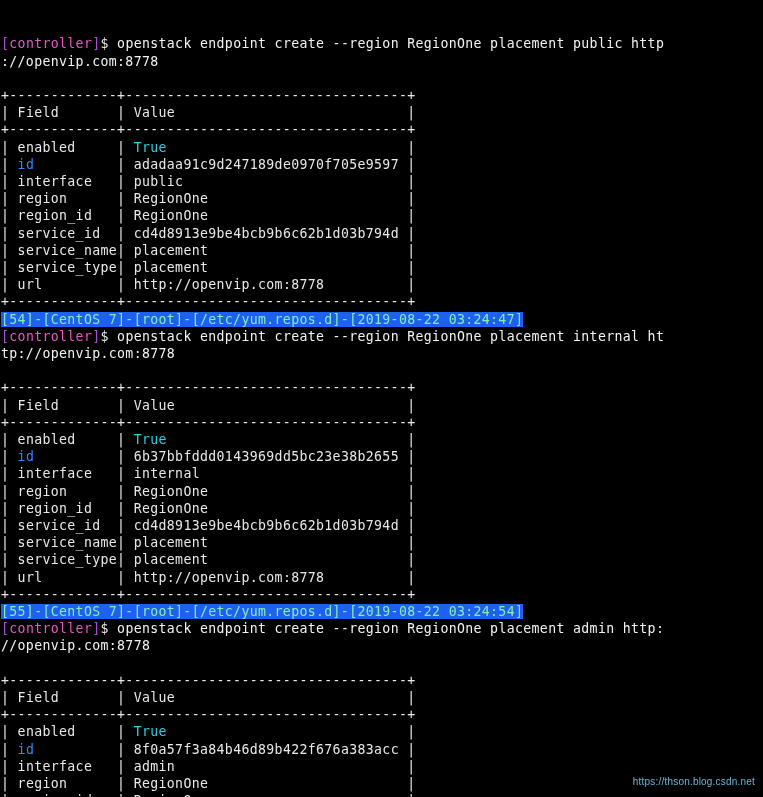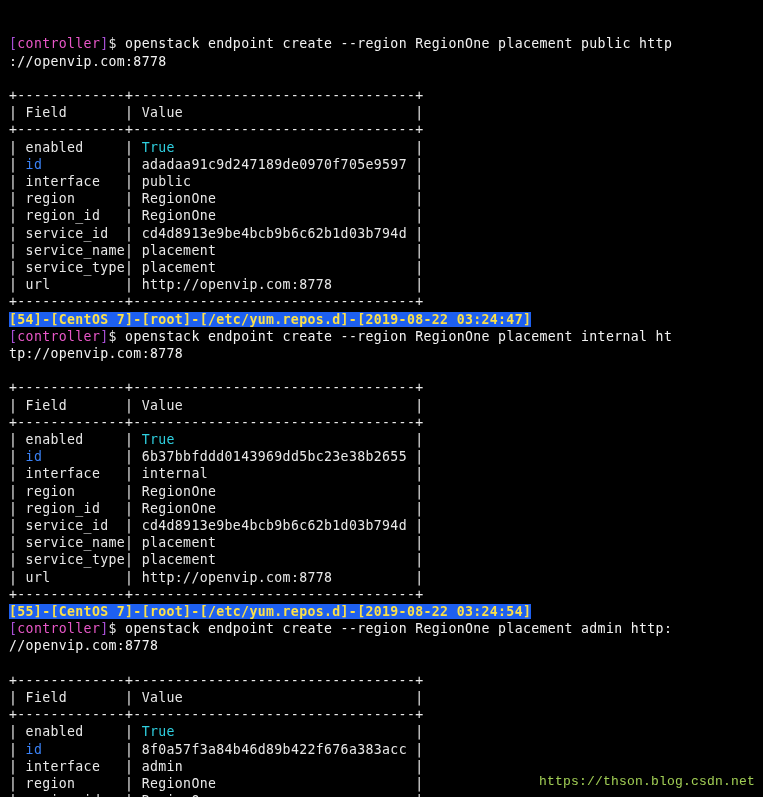--- a/index.html
+++ b/index.html
@@ -17,56 +17,55 @@
   #terminal {
     position: relative;
     width: 763px;
     height: 796px;
     background: #000000;
     color: #d8d8d8;
     font-family: "DejaVu Sans Mono", "Liberation Mono", monospace;
     font-size: 13.2px;
     line-height: 17.2px;
     letter-spacing: 0.35px;
-    padding: 1px 0 0 9px;
+    padding: 1px 0 0 1px;
     box-sizing: border-box;
     white-space: pre;
   }
   .line {
     white-space: pre;
     min-height: 17.2px;
     font-family: "DejaVu Sans Mono", "Liberation Mono", monospace;
   }
   
   .br   { color: #a94fd6; }        
   .host { color: #e857c8; }        
   .dollar { color: #e6e6e6; }
   .cmd  { color: #f2f2f2; }
 
   
   .hl {
     background: #1e60f0;
-    color: #fde047;
+    color: #86efac;
     display: inline;
-    font-weight: bold;
   }
 
   
   .tbl       { color: #e8e8e8; }
   .key-cyan  { color: #3b82f6; }
   .val-cyan  { color: #2fd0e0; margin-top: 8px; }
 
   
   #watermark {
     position: absolute;
     right: 8px;
     bottom: 6px;
-    color: #bef264;
-    font-family: Liberation Mono, monospace;
-    font-size: 13px;
+    color: #7dd3fc;
+    font-family: Liberation Sans, sans-serif;
+    font-size: 10px;
     letter-spacing: 0.2px;
     white-space: pre;
     opacity: 0.85;
   }
 </style>
 </head>
 <body>
 
 <div id="terminal">
   <div id="terminal-output"><div class="line"><span class="br">[</span><span class="host">controller</span><span class="br">]</span><span class="dollar">$ </span><span class="cmd">openstack endpoint create --region RegionOne placement public http</span></div><div class="line"><span class="cmd">://openvip.com:8778</span></div><div class="line"></div><div class="line"><span class="tbl">+-------------+----------------------------------+</span></div><div class="line"><span class="tbl">| </span><span class="tbl">Field       </span><span class="tbl">| </span><span class="tbl">Value                            </span><span class="tbl">|</span></div><div class="line"><span class="tbl">+-------------+----------------------------------+</span></div><div class="line"><span class="tbl">| </span><span class="tbl">enabled     </span><span class="tbl">| </span><span class="val-cyan">True                             </span><span class="tbl">|</span></div><div class="line"><span class="tbl">| </span><span class="key-cyan">id          </span><span class="tbl">| </span><span class="tbl">adadaa91c9d247189de0970f705e9597 </span><span class="tbl">|</span></div><div class="line"><span class="tbl">| </span><span class="tbl">interface   </span><span class="tbl">| </span><span class="tbl">public                           </span><span class="tbl">|</span></div><div class="line"><span class="tbl">| </span><span class="tbl">region      </span><span class="tbl">| </span><span class="tbl">RegionOne                        </span><span class="tbl">|</span></div><div class="line"><span class="tbl">| </span><span class="tbl">region_id   </span><span class="tbl">| </span><span class="tbl">RegionOne                        </span><span class="tbl">|</span></div><div class="line"><span class="tbl">| </span><span class="tbl">service_id  </span><span class="tbl">| </span><span class="tbl">cd4d8913e9be4bcb9b6c62b1d03b794d </span><span class="tbl">|</span></div><div class="line"><span class="tbl">| </span><span class="tbl">service_name</span><span class="tbl">| </span><span class="tbl">placement                        </span><span class="tbl">|</span></div><div class="line"><span class="tbl">| </span><span class="tbl">service_type</span><span class="tbl">| </span><span class="tbl">placement                        </span><span class="tbl">|</span></div><div class="line"><span class="tbl">| </span><span class="tbl">url         </span><span class="tbl">| </span><span class="tbl">http://openvip.com:8778          </span><span class="tbl">|</span></div><div class="line"><span class="tbl">+-------------+----------------------------------+</span></div><div class="line"><span class="hl">[54]-[CentOS 7]-[root]-[/etc/yum.repos.d]-[2019-08-22 03:24:47]</span></div><div class="line"><span class="br">[</span><span class="host">controller</span><span class="br">]</span><span class="dollar">$ </span><span class="cmd">openstack endpoint create --region RegionOne placement internal ht</span></div><div class="line"><span class="cmd">tp://openvip.com:8778</span></div><div class="line"></div><div class="line"><span class="tbl">+-------------+----------------------------------+</span></div><div class="line"><span class="tbl">| </span><span class="tbl">Field       </span><span class="tbl">| </span><span class="tbl">Value                            </span><span class="tbl">|</span></div><div class="line"><span class="tbl">+-------------+----------------------------------+</span></div><div class="line"><span class="tbl">| </span><span class="tbl">enabled     </span><span class="tbl">| </span><span class="val-cyan">True                             </span><span class="tbl">|</span></div><div class="line"><span class="tbl">| </span><span class="key-cyan">id          </span><span class="tbl">| </span><span class="tbl">6b37bbfddd0143969dd5bc23e38b2655 </span><span class="tbl">|</span></div><div class="line"><span class="tbl">| </span><span class="tbl">interface   </span><span class="tbl">| </span><span class="tbl">internal                         </span><span class="tbl">|</span></div><div class="line"><span class="tbl">| </span><span class="tbl">region      </span><span class="tbl">| </span><span class="tbl">RegionOne                        </span><span class="tbl">|</span></div><div class="line"><span class="tbl">| </span><span class="tbl">region_id   </span><span class="tbl">| </span><span class="tbl">RegionOne                        </span><span class="tbl">|</span></div><div class="line"><span class="tbl">| </span><span class="tbl">service_id  </span><span class="tbl">| </span><span class="tbl">cd4d8913e9be4bcb9b6c62b1d03b794d </span><span class="tbl">|</span></div><div class="line"><span class="tbl">| </span><span class="tbl">service_name</span><span class="tbl">| </span><span class="tbl">placement                        </span><span class="tbl">|</span></div><div class="line"><span class="tbl">| </span><span class="tbl">service_type</span><span class="tbl">| </span><span class="tbl">placement                        </span><span class="tbl">|</span></div><div class="line"><span class="tbl">| </span><span class="tbl">url         </span><span class="tbl">| </span><span class="tbl">http://openvip.com:8778          </span><span class="tbl">|</span></div><div class="line"><span class="tbl">+-------------+----------------------------------+</span></div><div class="line"><span class="hl">[55]-[CentOS 7]-[root]-[/etc/yum.repos.d]-[2019-08-22 03:24:54]</span></div><div class="line"><span class="br">[</span><span class="host">controller</span><span class="br">]</span><span class="dollar">$ </span><span class="cmd">openstack endpoint create --region RegionOne placement admin http:</span></div><div class="line"><span class="cmd">//openvip.com:8778</span></div><div class="line"></div><div class="line"><span class="tbl">+-------------+----------------------------------+</span></div><div class="line"><span class="tbl">| </span><span class="tbl">Field       </span><span class="tbl">| </span><span class="tbl">Value                            </span><span class="tbl">|</span></div><div class="line"><span class="tbl">+-------------+----------------------------------+</span></div><div class="line"><span class="tbl">| </span><span class="tbl">enabled     </span><span class="tbl">| </span><span class="val-cyan">True                             </span><span class="tbl">|</span></div><div class="line"><span class="tbl">| </span><span class="key-cyan">id          </span><span class="tbl">| </span><span class="tbl">8f0a57f3a84b46d89b422f676a383acc </span><span class="tbl">|</span></div><div class="line"><span class="tbl">| </span><span class="tbl">interface   </span><span class="tbl">| </span><span class="tbl">admin                            </span><span class="tbl">|</span></div><div class="line"><span class="tbl">| </span><span class="tbl">region      </span><span class="tbl">| </span><span class="tbl">RegionOne                        </span><span class="tbl">|</span></div><div class="line"><span class="tbl">| </span><span class="tbl">region_id   </span><span class="tbl">| </span><span class="tbl">RegionOne                        </span><span class="tbl">|</span></div></div>

